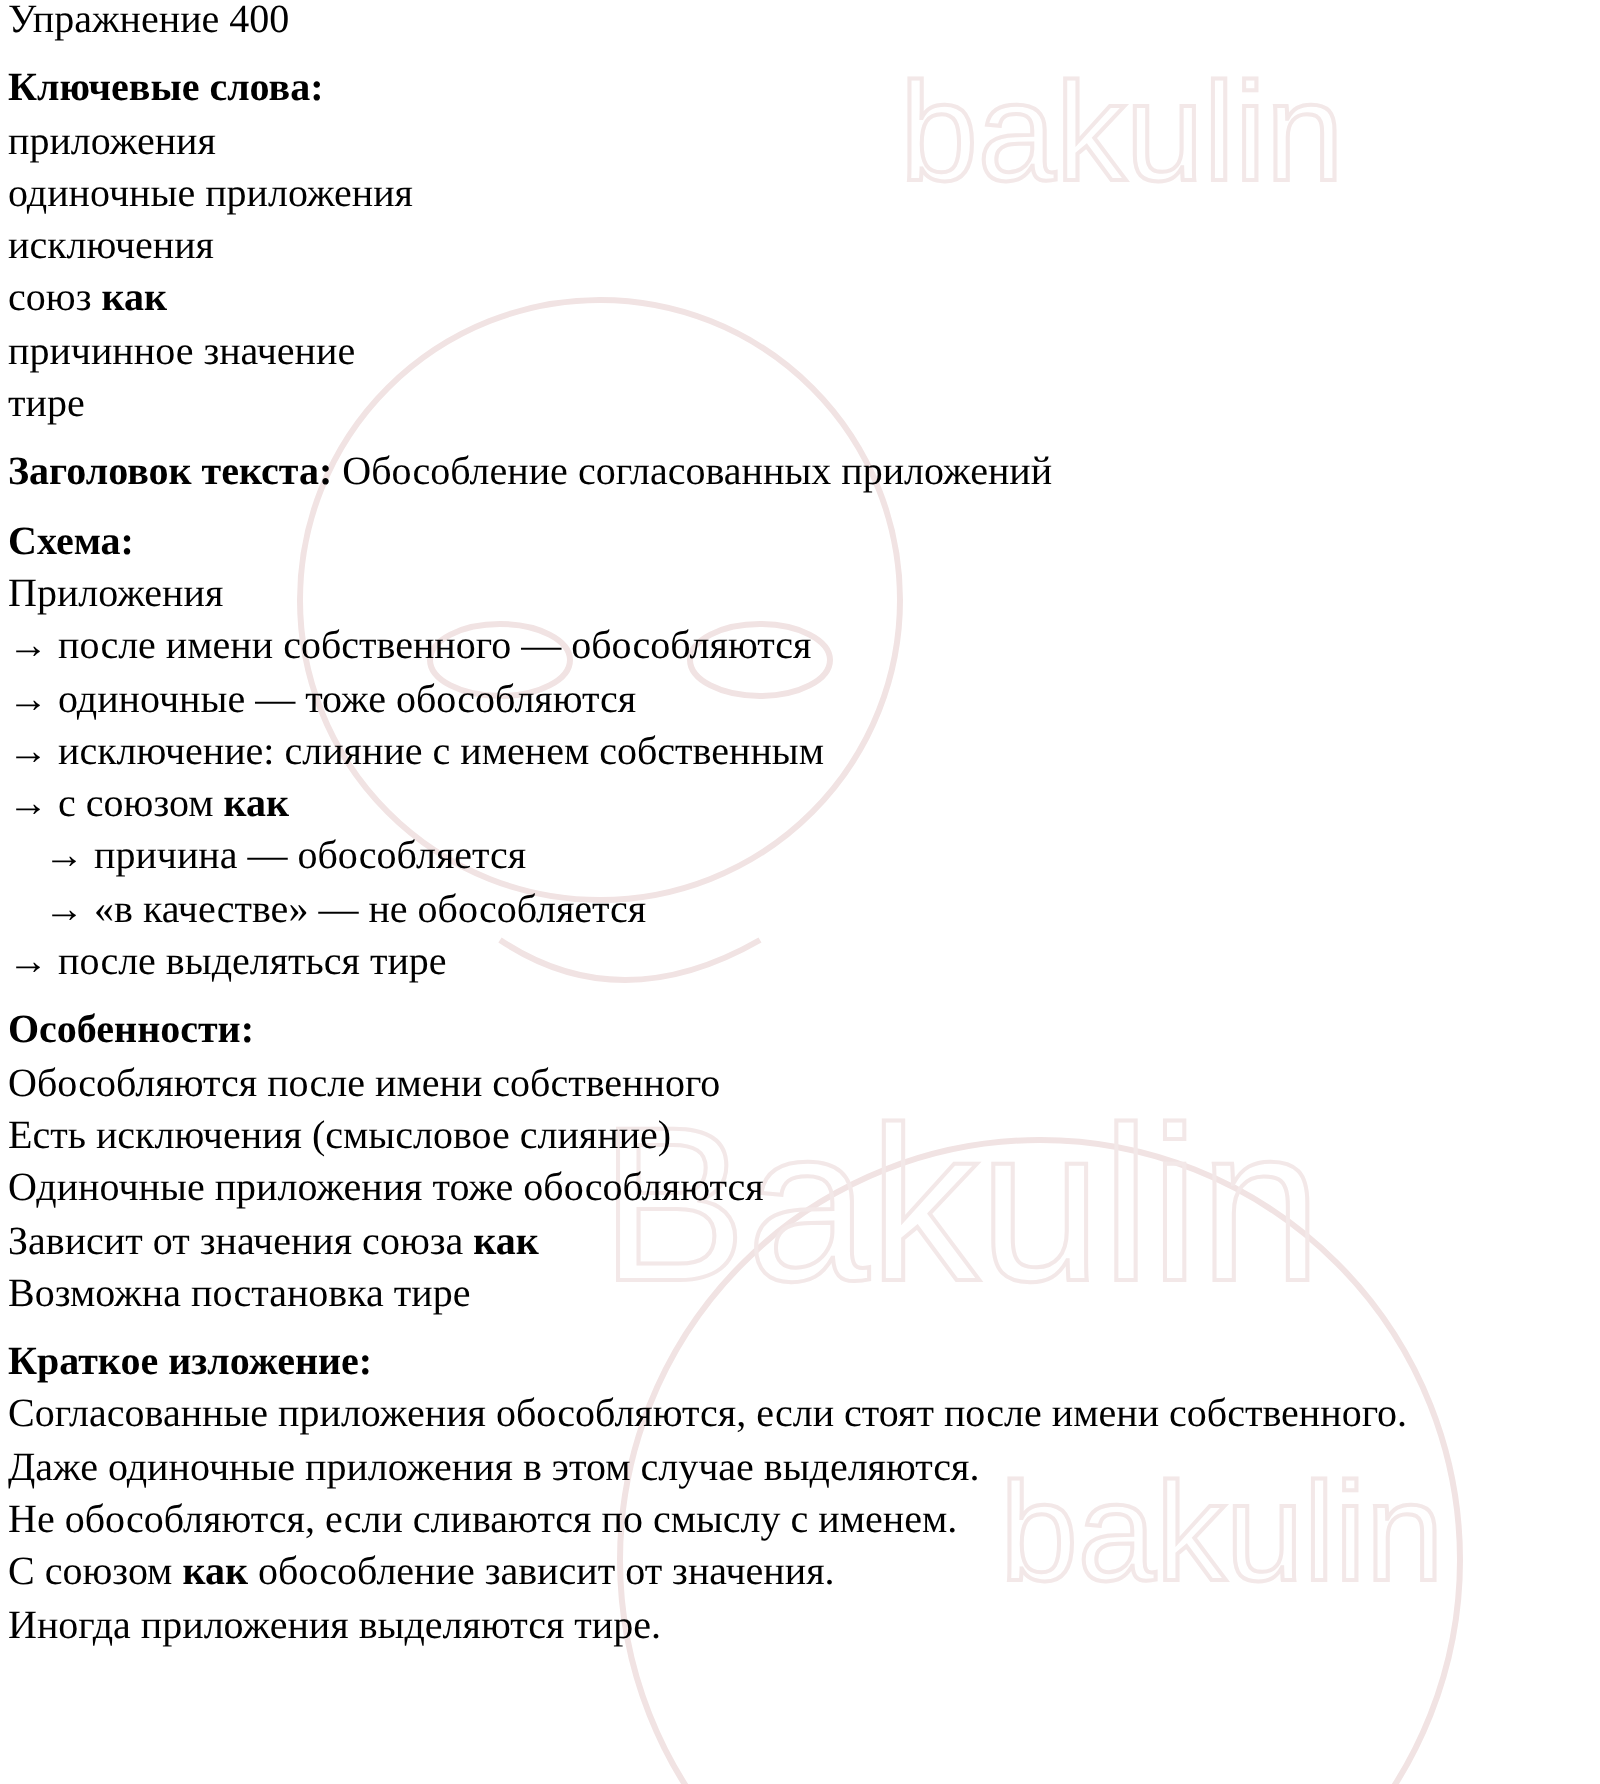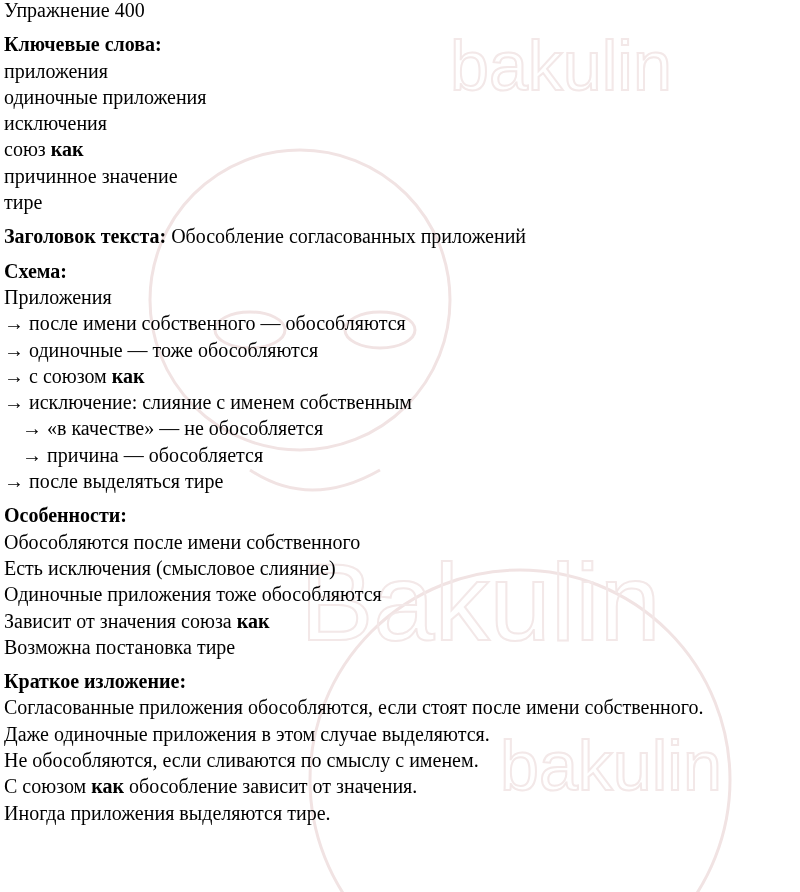--- a/index.html
+++ b/index.html
@@ -46,24 +46,24 @@
   <div class="gap"></div>
 
   <div class="line"><b>Заголовок текста:</b><span> Обособление согласованных приложений</span></div>
   <div class="gap"></div>
 
   <div class="line"><b>Схема:</b></div>
   <div class="line">Приложения</div>
   <div id="sc">
       <div class="line">→ после имени собственного — обособляются</div>
       <div class="line">→ одиночные — тоже обособляются</div>
+      <div class="line">→ исключение: слияние с именем собственным</div>
       <div class="line"><span>→ с союзом </span><b>как</b><span></span></div>
-      <div class="line">→ исключение: слияние с именем собственным</div>
+      <div class="line indent">→ причина — обособляется</div>
       <div class="line indent">→ «в качестве» — не обособляется</div>
-      <div class="line indent">→ причина — обособляется</div>
       <div class="line">→ после выделяться тире</div>
     </div>
   <div class="gap"></div>
 
   <div class="line"><b>Особенности:</b></div>
   <div id="ft">
       <div class="line">Обособляются после имени собственного</div>
       <div class="line">Есть исключения (смысловое слияние)</div>
       <div class="line">Одиночные приложения тоже обособляются</div>
       <div class="line"><span>Зависит от значения союза </span><b>как</b><span></span></div>

